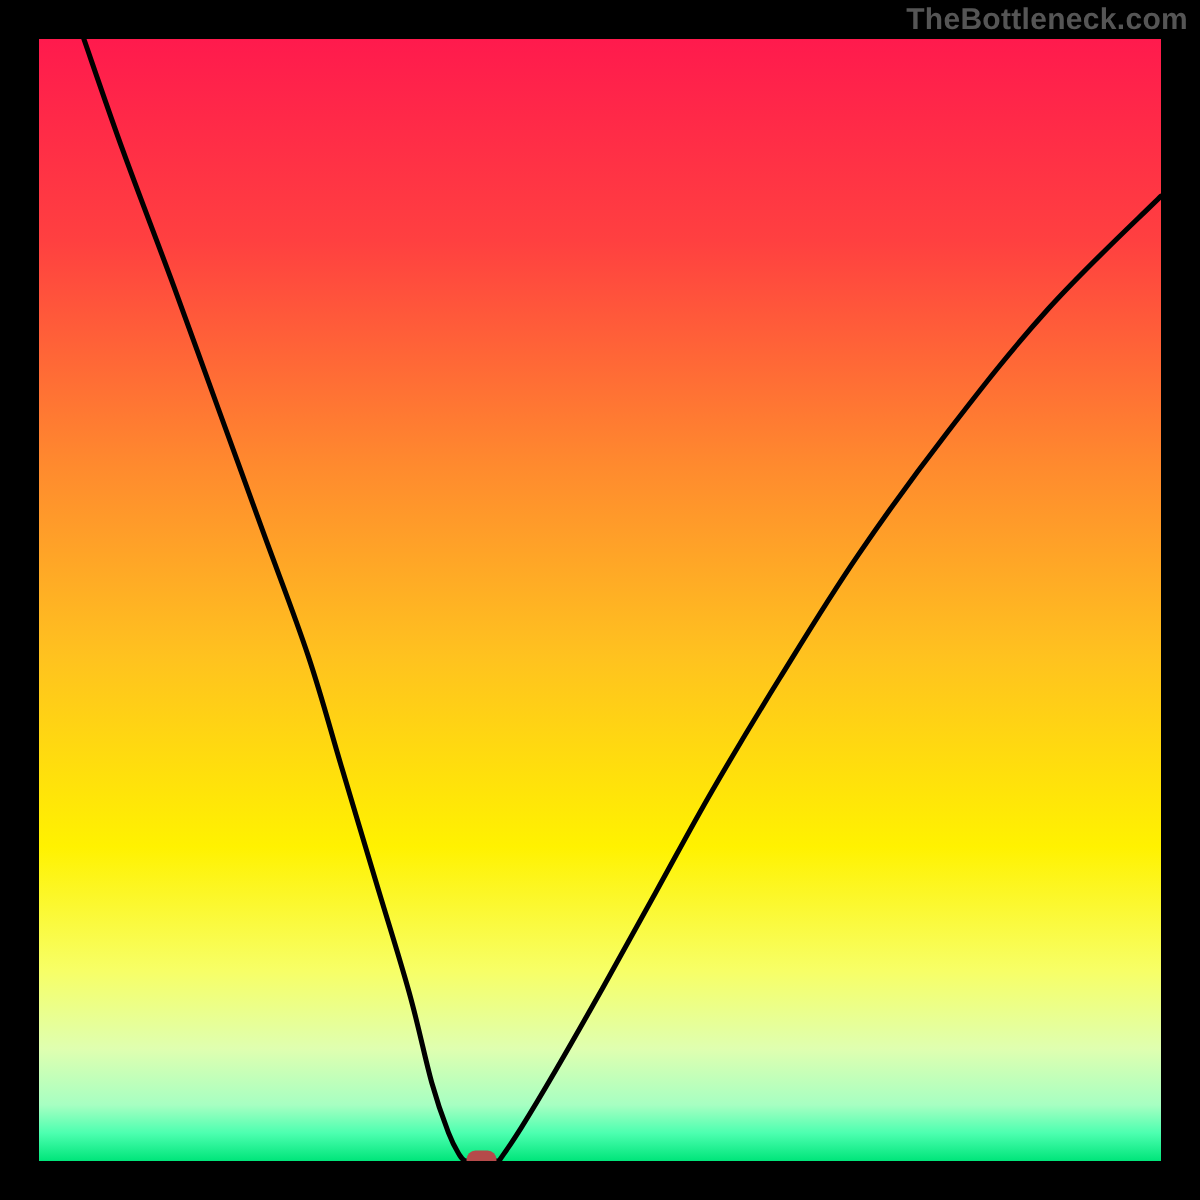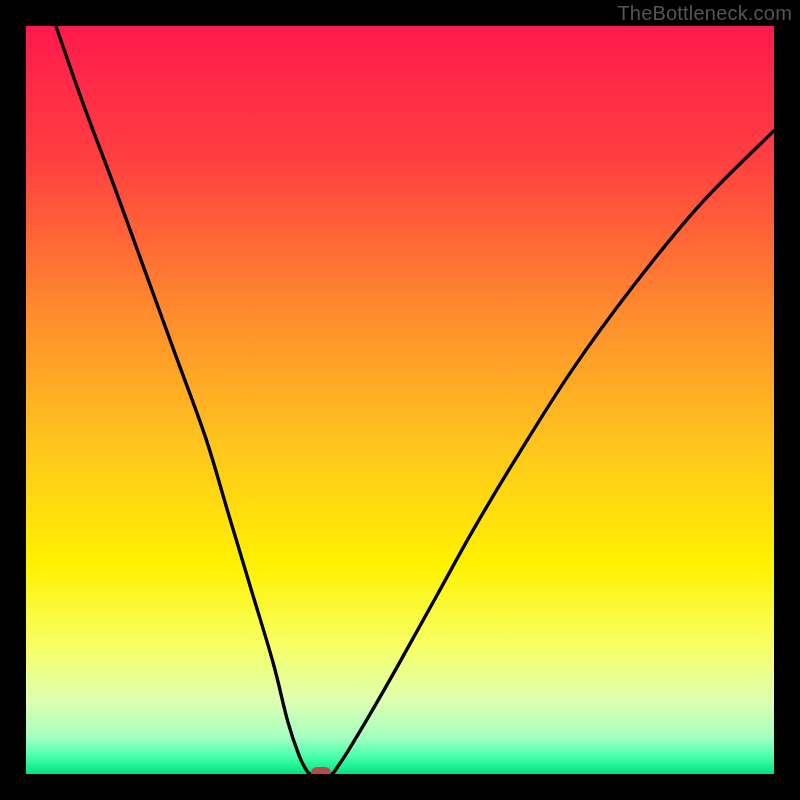--- a/index.html
+++ b/index.html
@@ -19,20 +19,21 @@
   }
   .watermark {
     position: absolute;
     top: 2px;
     right: 8px;
     color: #555;
     font-size: 20px;
     letter-spacing: 0.2px;
     z-index: 10;
     user-select: none;
+    font-weight: bold;
   }
   .plot {
     position: absolute;
     left: 26px;
     top: 26px;
     width: 748px;
     height: 748px;
     overflow: hidden;
   }
   .gradient {

